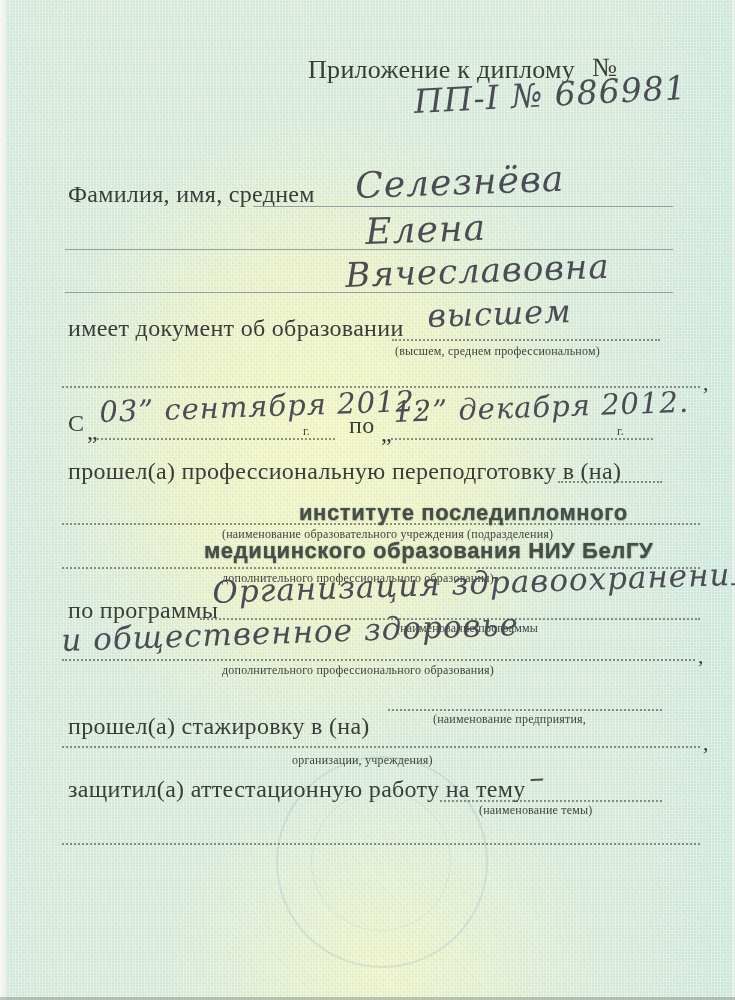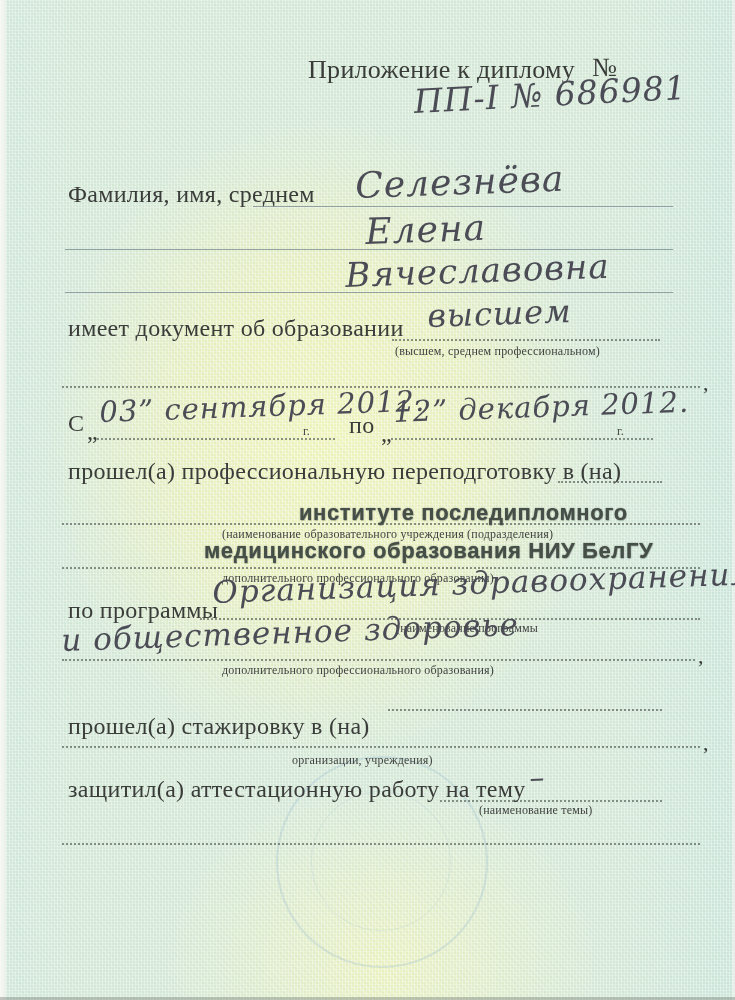--- a/index.html
+++ b/index.html
@@ -100,20 +100,21 @@
   <div class="abs hw" style="left:213px;top:574px;font-size:31px;">Организация здравоохранения</div>
   <div class="abs dot" style="left:200px;top:618px;width:500px;"></div>
   <div class="abs cap" style="left:396px;top:621px;">(наименование программы</div>
   <div class="abs hw" style="left:62px;top:622px;font-size:31px;">и общественное здоровье</div>
   <div class="abs dot" style="left:62px;top:659px;width:633px;"></div>
   <div class="abs comma" style="left:698px;top:643px;">,</div>
   <div class="abs cap" style="left:222px;top:663px;">дополнительного профессионального образования)</div>
 
   <div class="abs lbl" style="left:68px;top:713px;">прошел(а) стажировку в (на)</div>
   <div class="abs dot" style="left:388px;top:709px;width:274px;"></div>
+  <div class="abs cap" style="left:433px;top:712px;">(наименование предприятия,</div>
   <div class="abs dot" style="left:62px;top:746px;width:638px;"></div>
   <div class="abs comma" style="left:703px;top:730px;">,</div>
   <div class="abs cap" style="left:292px;top:753px;">организации, учреждения)</div>
 
   <div class="abs lbl" style="left:68px;top:776px;">защитил(а) аттестационную работу на тему</div>
   <div class="abs hw" style="left:530px;top:760px;font-size:30px;">–</div>
   <div class="abs dot" style="left:440px;top:800px;width:222px;"></div>
   <div class="abs cap" style="left:479px;top:803px;">(наименование темы)</div>
 
   <div class="abs dot" style="left:62px;top:843px;width:638px;"></div>

